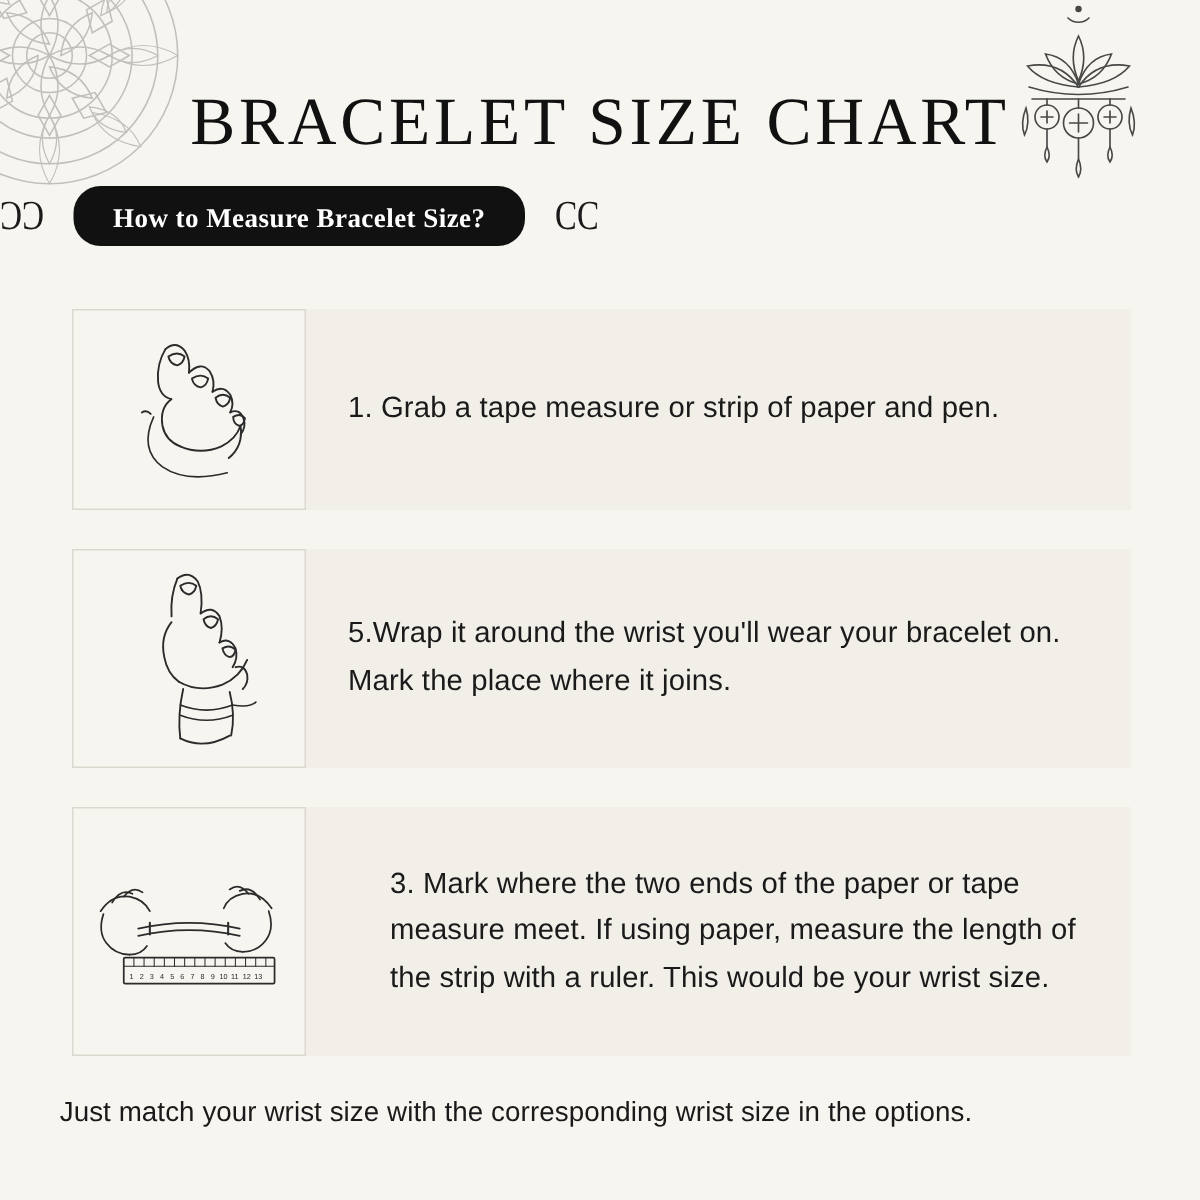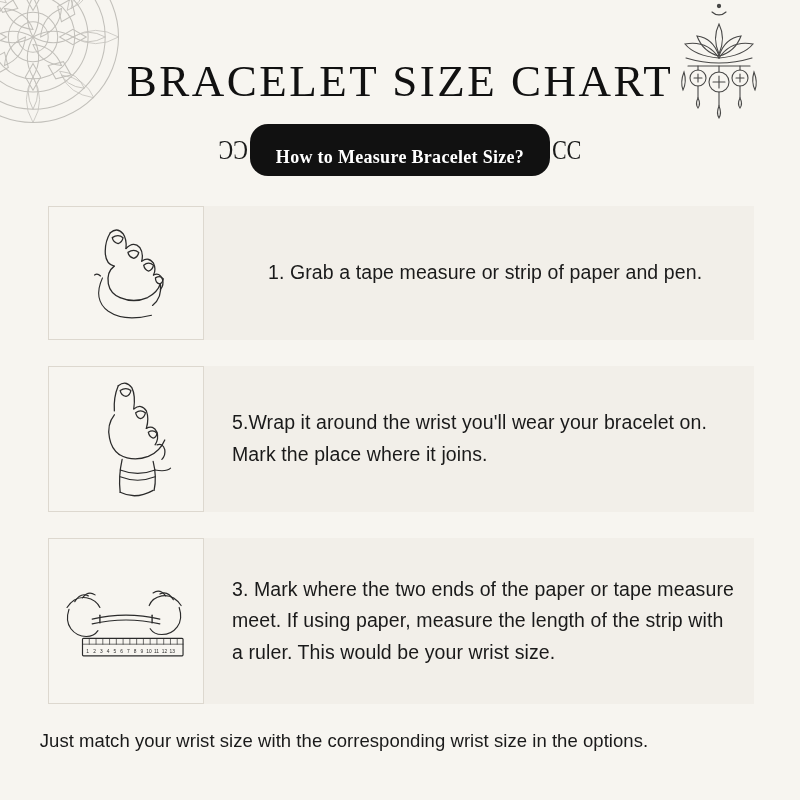--- a/index.html
+++ b/index.html
@@ -51,37 +51,36 @@
     white-space: nowrap;
   }
 
   .subtitle-row {
     position: absolute;
     top: 124px;
     left: 0;
     width: 800px;
     display: flex;
     align-items: center;
-    justify-content: center;
-    gap: 2px;
+    gap: 20px;
   }
   .flourish {
     font-family: "Liberation Serif", serif;
     font-size: 22px;
     color: #1a1a1a;
     line-height: 1;
     transform: scaleY(1.25);
   }
   .flourish.right { transform: scaleY(1.25) scaleX(-1); }
 
   .subtitle-pill {
     background: #111;
     color: #fff;
     border-radius: 18px;
-    padding: 23px 26px 8px 26px;
+    padding: 11px 26px 8px 26px;
     font-family: "Liberation Serif", serif;
     font-size: 18px;
     font-weight: bold;
     letter-spacing: 0.3px;
     white-space: nowrap;
   }
 
   
   .steps {
     position: absolute;
@@ -109,23 +108,23 @@
   .step-text {
     flex: 1 1 auto;
     display: flex;
     align-items: center;
     padding: 16px 20px 16px 28px;
     font-size: 19.5px;
     line-height: 1.62;
     color: #1a1a1a;
     letter-spacing: 0.1px;
   }
-  .step1 { height: 134px; gap: 36px; }
+  .step1 { height: 134px; }
   .step2 { height: 146px; }
-  .step3 { height: 166px; }
+  .step3 { height: 166px; gap: 28px; }
 
   .footnote {
     position: absolute;
     top: 730px;
     left: 0;
     width: 688px;
     text-align: center;
     font-size: 18.5px;
     color: #1a1a1a;
     letter-spacing: 0.05px;

